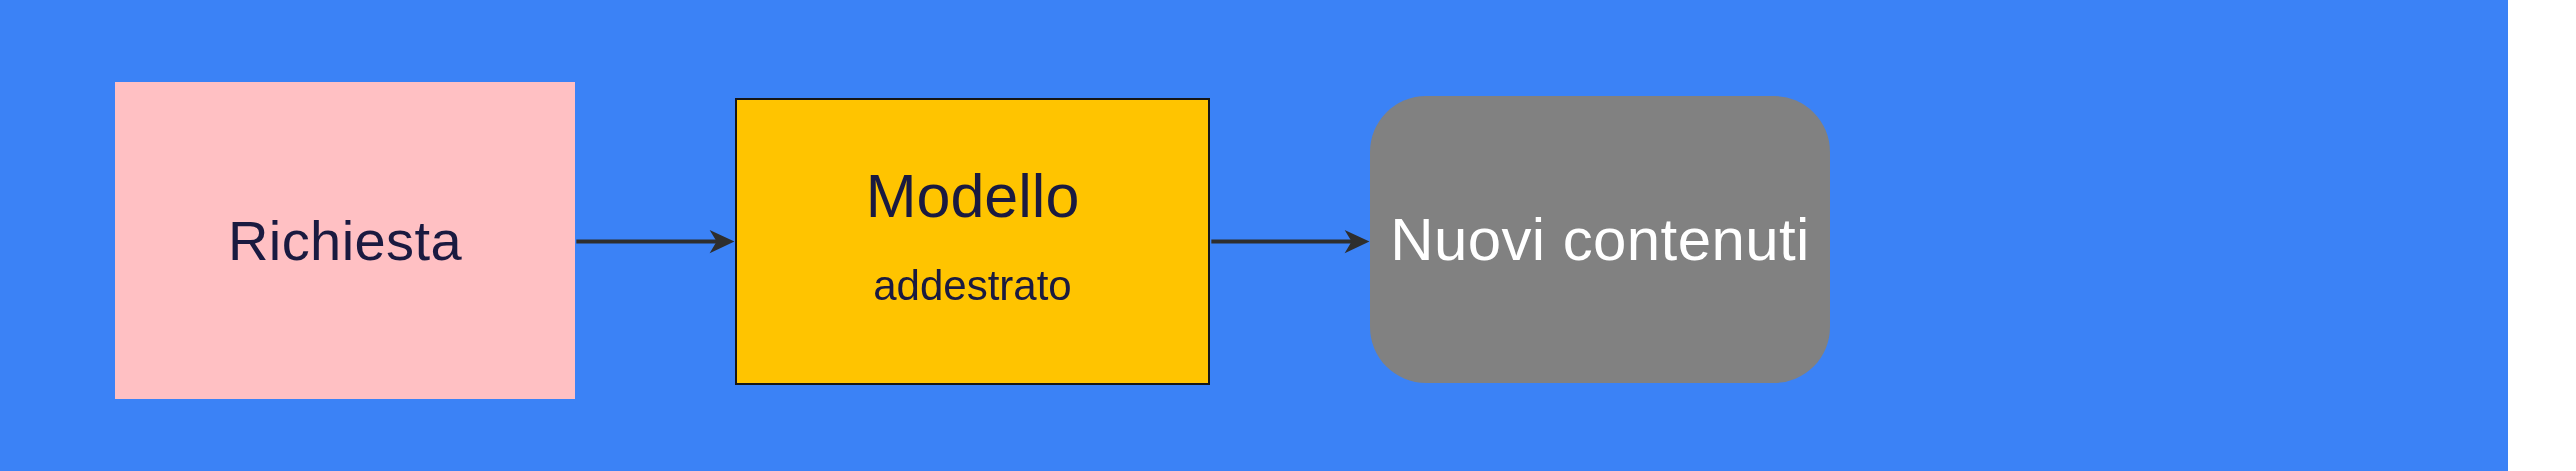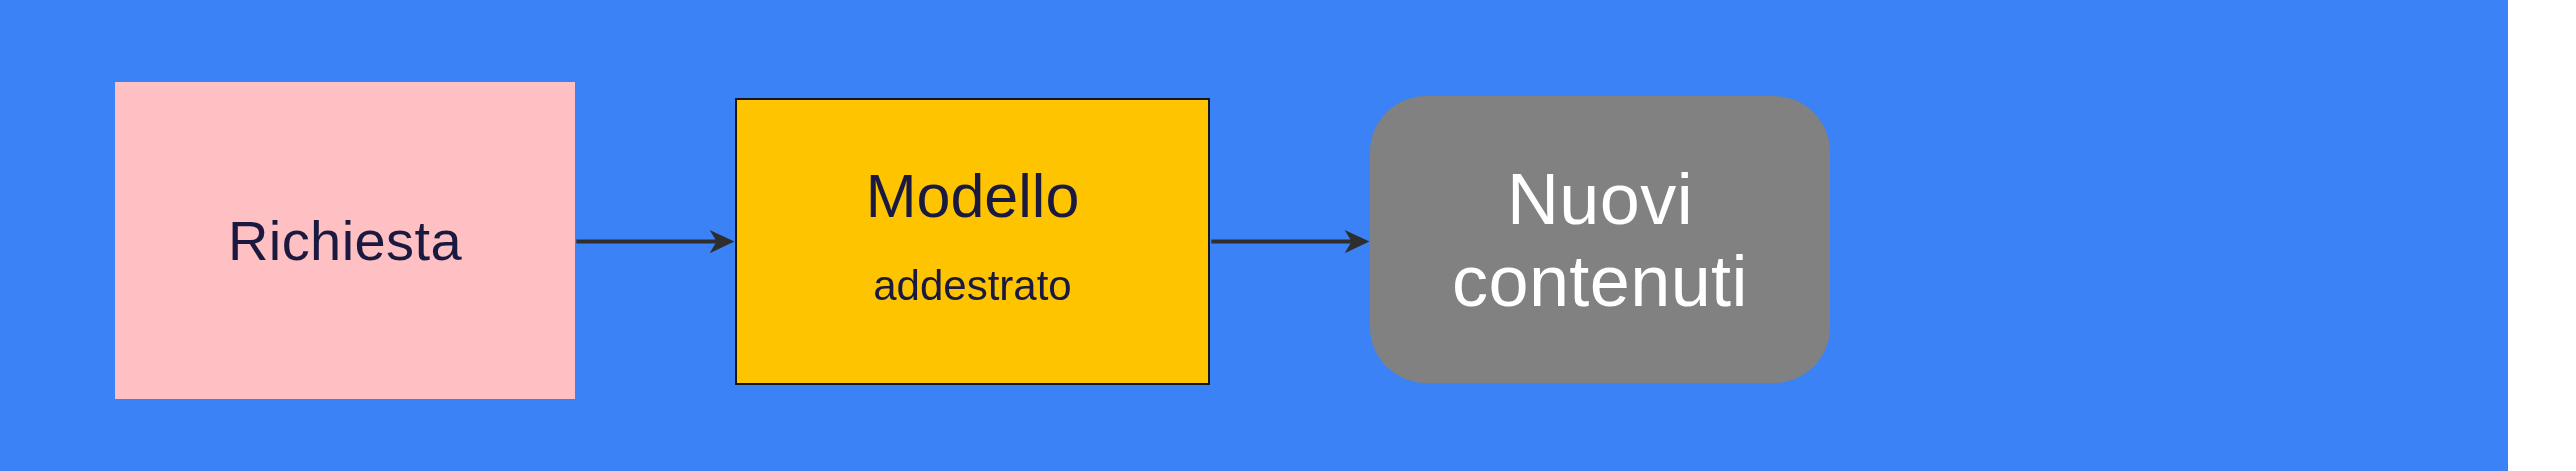--- a/index.html
+++ b/index.html
@@ -51,21 +51,21 @@
     font-size: 42px;
     font-weight: 400;
     line-height: 1.1;
   }
   #node-nuovi-contenuti {
     left: 1370px;
     top: 96px;
     width: 460px;
     height: 287px;
     border-radius: 56px;
-    font-size: 72px;
+    font-size: 60px;
     font-weight: 500;
     letter-spacing: 0.4px;
   }
   .arrow {
     position: absolute;
     width: 160px;
     height: 31px;
   }
   #arrow-1 { left: 575px;  top: 226px; }
   #arrow-2 { left: 1210px; top: 226px; }

